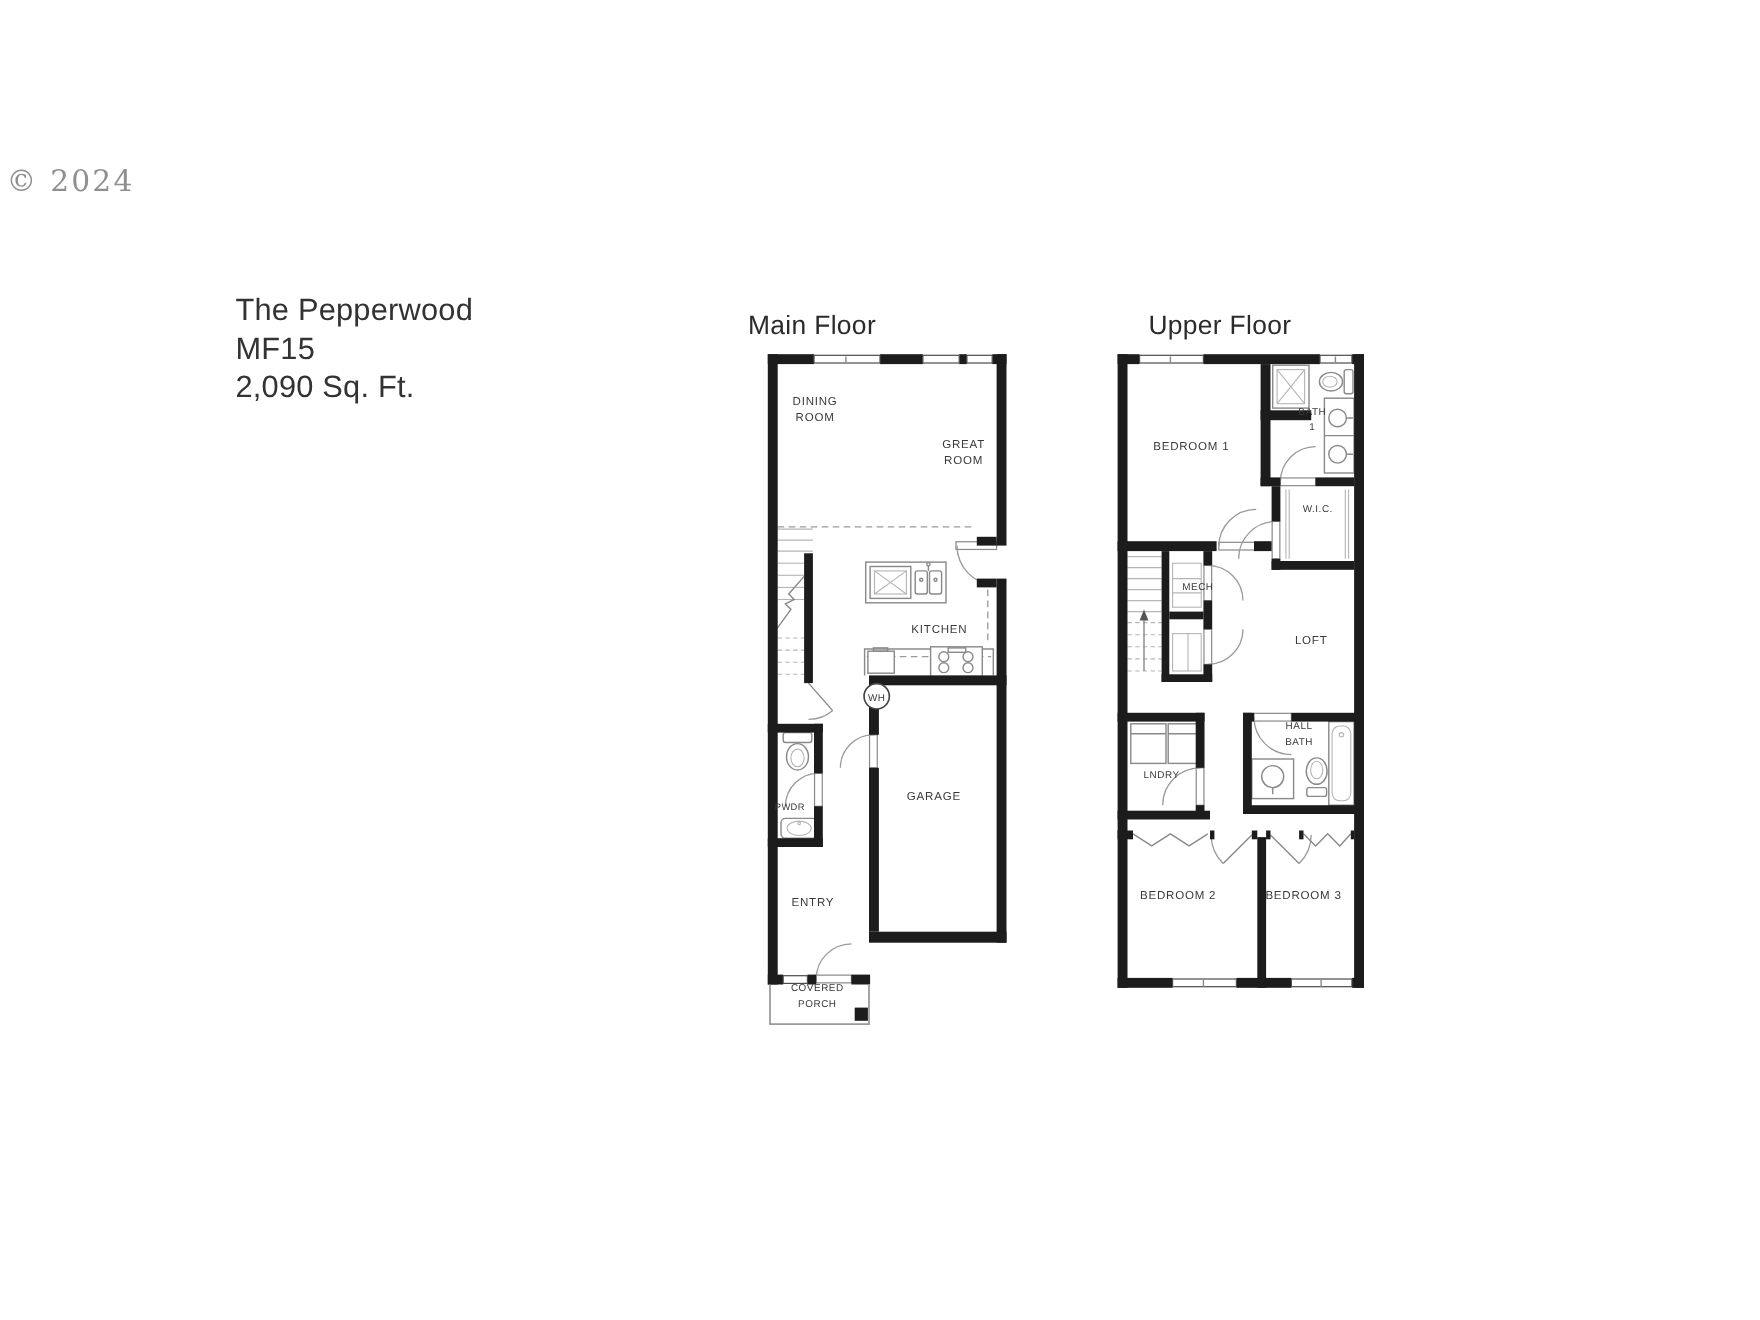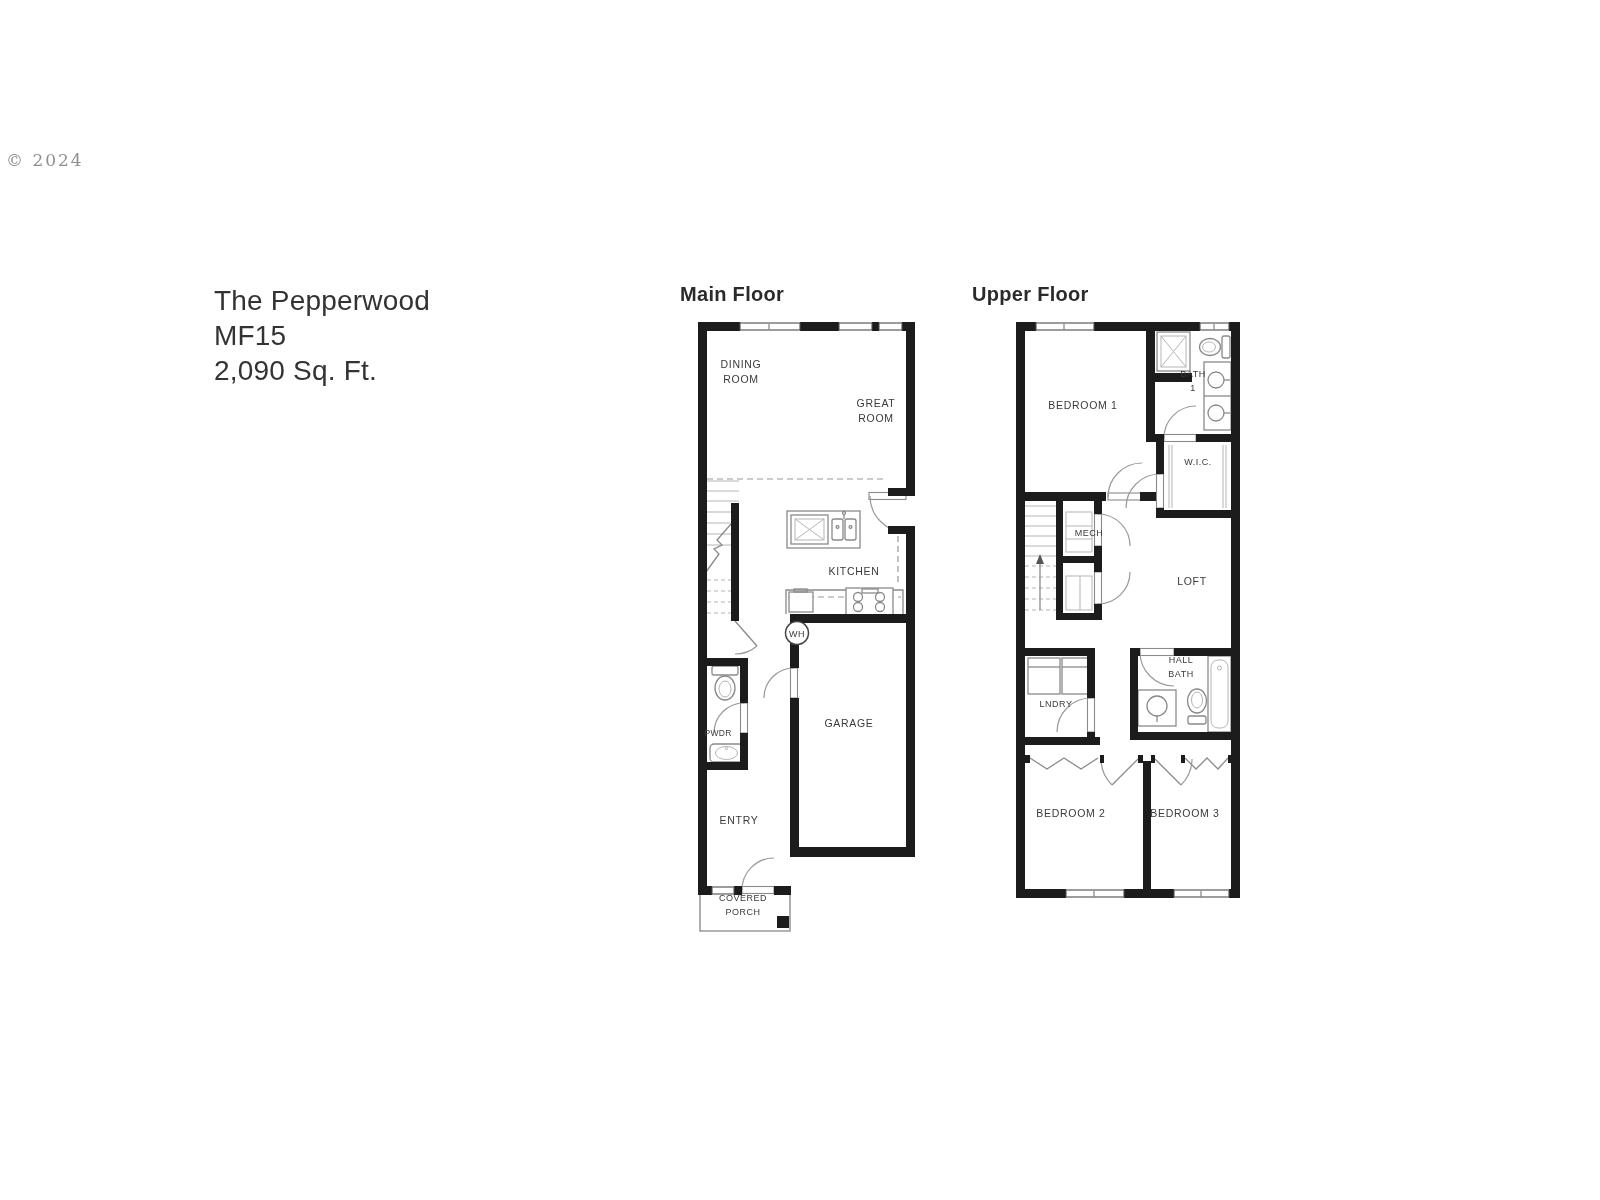--- a/index.html
+++ b/index.html
@@ -1,32 +1,32 @@
 <!DOCTYPE html>
 <html><head>
 <meta charset="utf-8">
 <style>
   html,body{margin:0;padding:0;}
   body{
     width:1600px;height:1200px;position:relative;background:#ffffff;
     font-family:"Liberation Sans", sans-serif;overflow:hidden;
   }
   .copyright{
-    position:absolute;left:6px;top:150px;font-size:17px;color:#8f8f8f;
+    position:absolute;left:6px;top:150px;font-size:27px;color:#8f8f8f;
     font-family:"DejaVu Serif", serif;letter-spacing:2px;
   }
   .title-block{
-    position:absolute;left:214px;top:283px;color:#333333;
+    position:absolute;left:214px;top:264px;color:#333333;
     font-size:28px;line-height:35px;letter-spacing:0.2px;
   }
   .floor-heading{
-    position:absolute;top:283px;font-size:20px;color:#2b2b2b;letter-spacing:0.3px;font-weight:bold;
+    position:absolute;top:283px;font-size:24px;color:#2b2b2b;letter-spacing:0.3px;
   }
   #main-heading{left:680px;}
-  #upper-heading{left:972px;}
+  #upper-heading{left:1044px;}
   svg{position:absolute;}
   #main-plan{left:690px;top:310px;}
   #upper-plan{left:1005px;top:310px;}
   svg text{
     font-family:"Liberation Sans", sans-serif;fill:#3a3a3a;
     font-size:10.5px;letter-spacing:0.7px;text-anchor:middle;
   }
   svg text.sm{font-size:9px;letter-spacing:0.5px;}
   svg text.xs{font-size:8.5px;letter-spacing:0.3px;}
   .wall{fill:#1c1c1c;}

